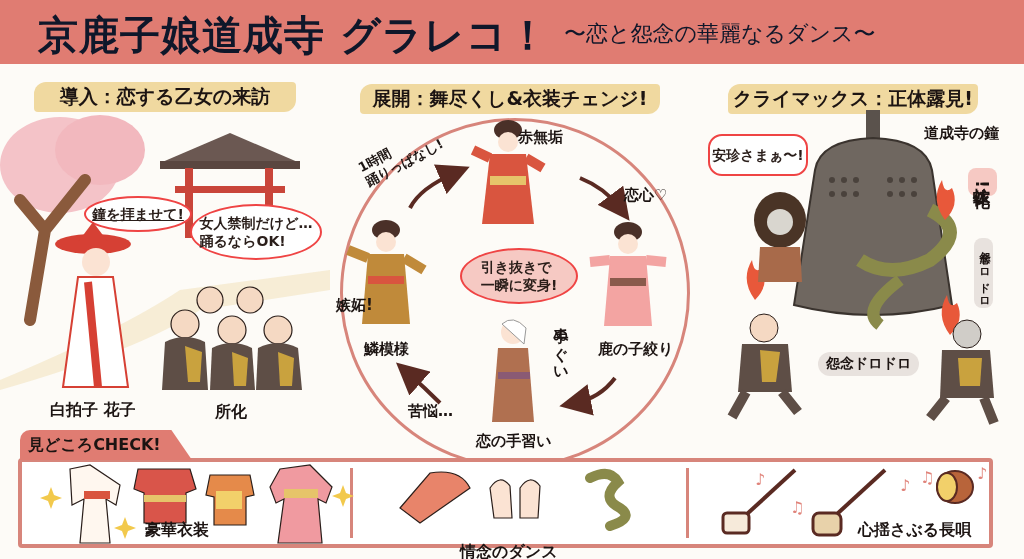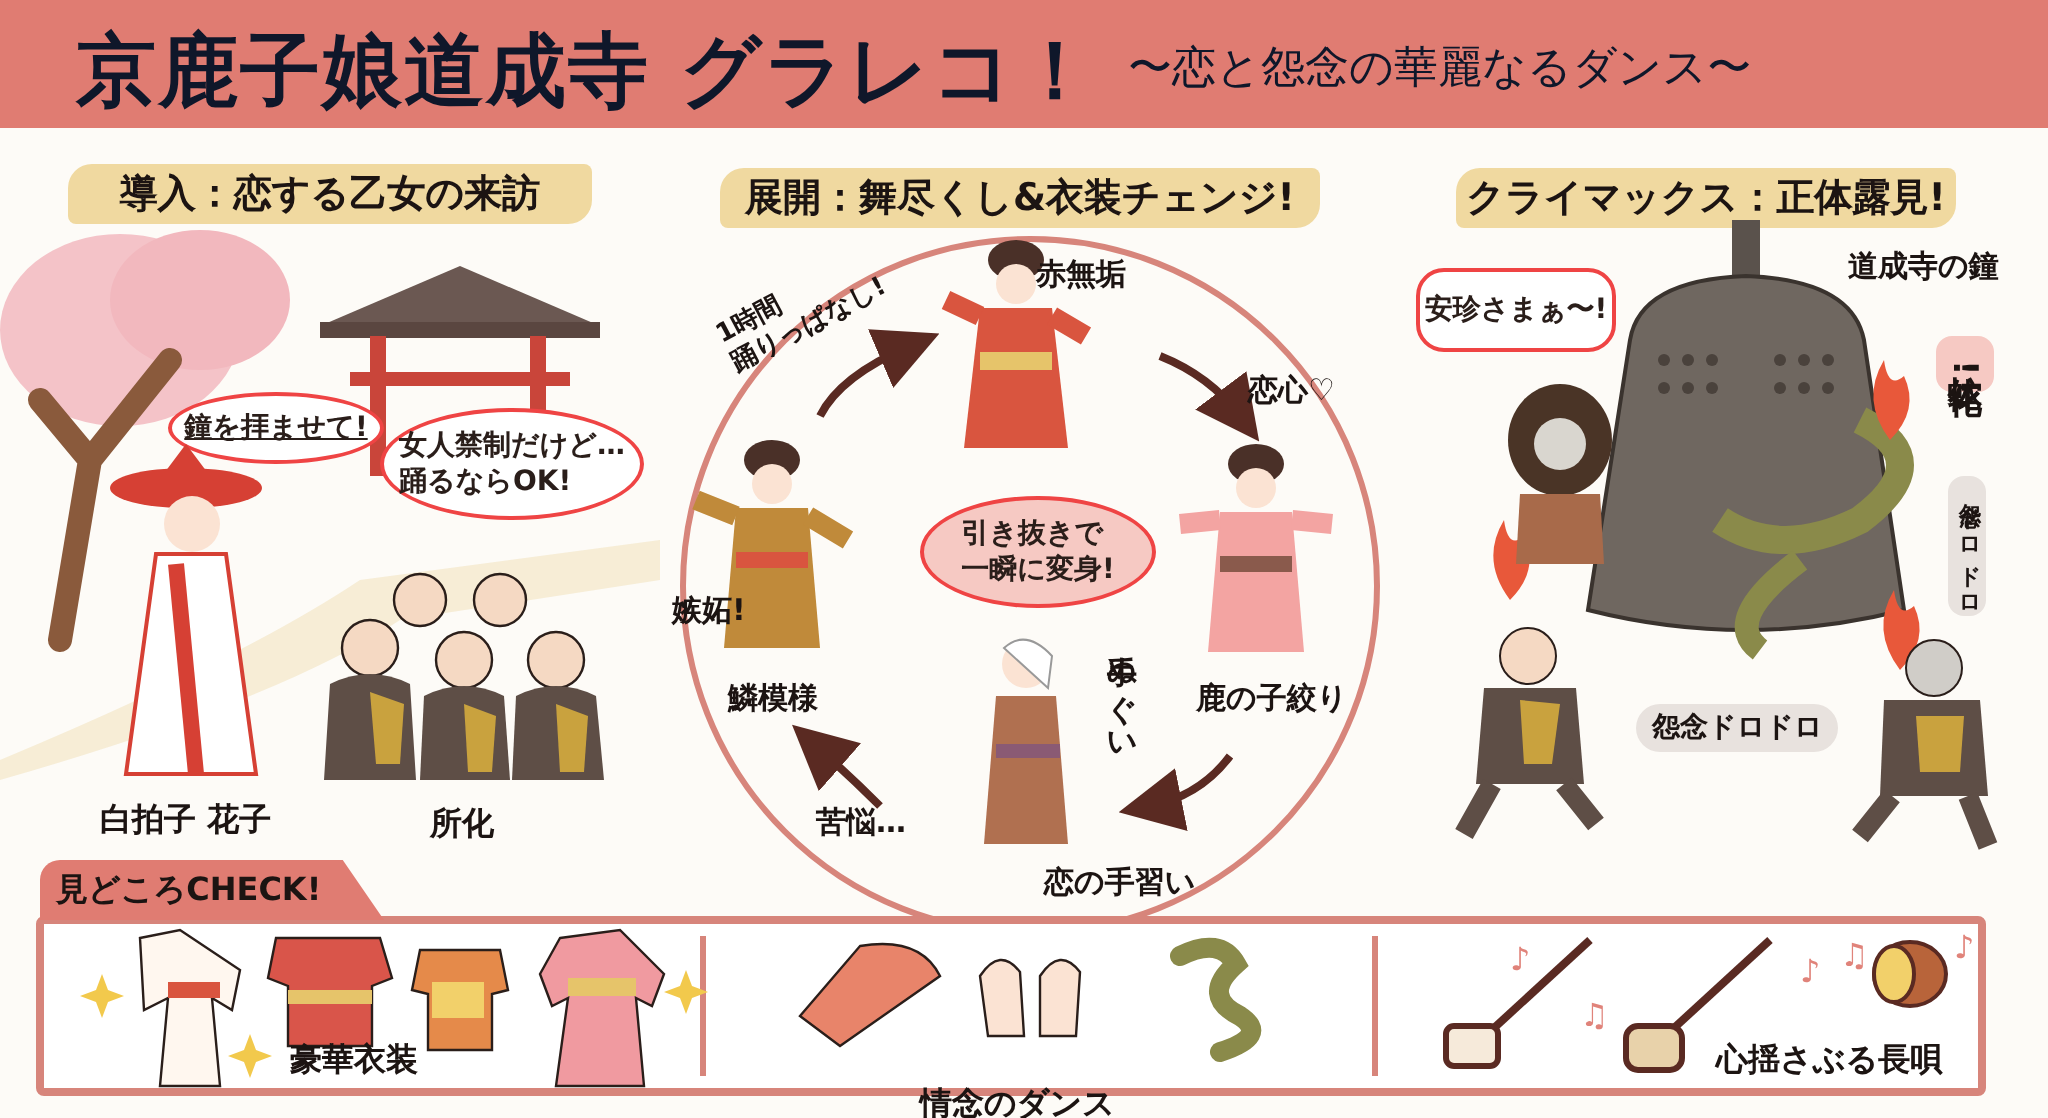--- a/index.html
+++ b/index.html
@@ -140,21 +140,21 @@
   <circle cx="35" cy="14" r="12" fill="#fbe3d3"></circle>
   <path d="M24 6 Q35 -4 48 10 L46 26 Z" fill="#fff" stroke="#999"></path>
   <path d="M20 30 L50 30 L56 104 L14 104 Z" fill="#b07050"></path>
   <rect x="20" y="54" width="32" height="7" fill="#8a5a74"></rect>
 </svg>
 
 <div class="lbl" style="left:518px; top:128px;">赤無垢</div>
 <div class="lbl" style="left:624px; top:186px; color:#1c1412;">恋心♡</div>
 <div class="lbl" style="left:598px; top:340px;">鹿の子絞り</div>
 <div class="lbl v" style="left:551px; top:316px;">手ぬぐい</div>
-<div class="lbl" style="left:476px; top:432px;margin-left:46px;">恋の手習い</div>
+<div class="lbl" style="left:476px; top:432px;">恋の手習い</div>
 <div class="lbl" style="left:336px; top:296px;">嫉妬!</div>
 <div class="lbl" style="left:364px; top:340px;">鱗模様</div>
 <div class="lbl" style="left:408px; top:402px;">苦悩…</div>
 
 <div class="bubble pink" style="left:460px; top:248px; width:118px; height:56px; white-space:pre-line; font-size:14px;">
   <span>引き抜きで
 一瞬に変身!</span>
 </div>
 
 <div class="section-label" style="left:728px; top:84px; width:250px;">クライマックス：正体露見!</div>

